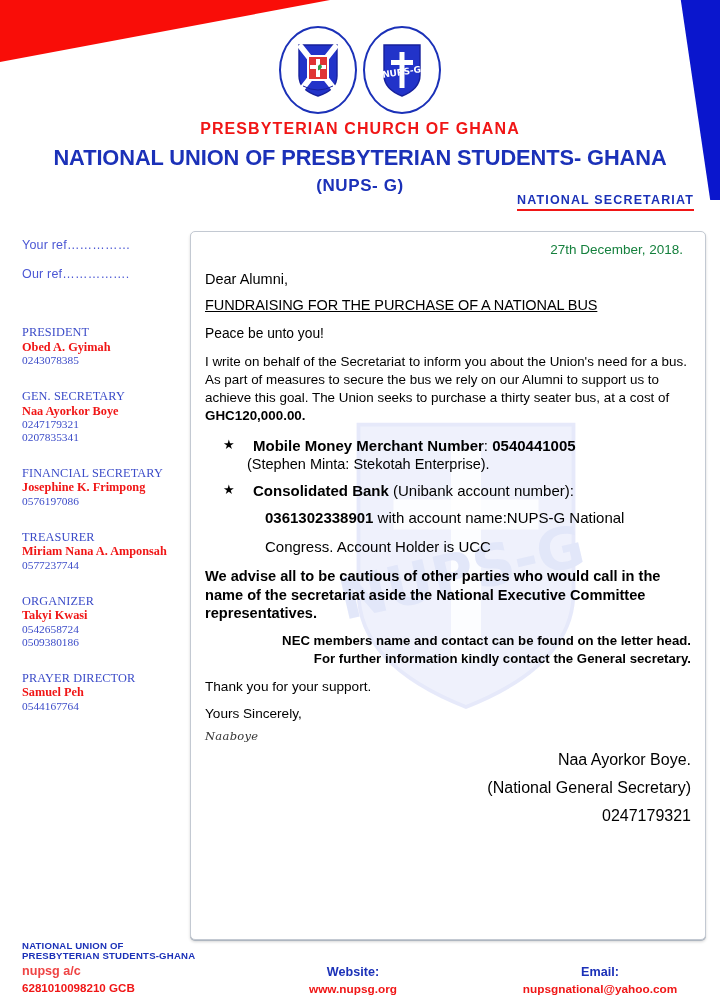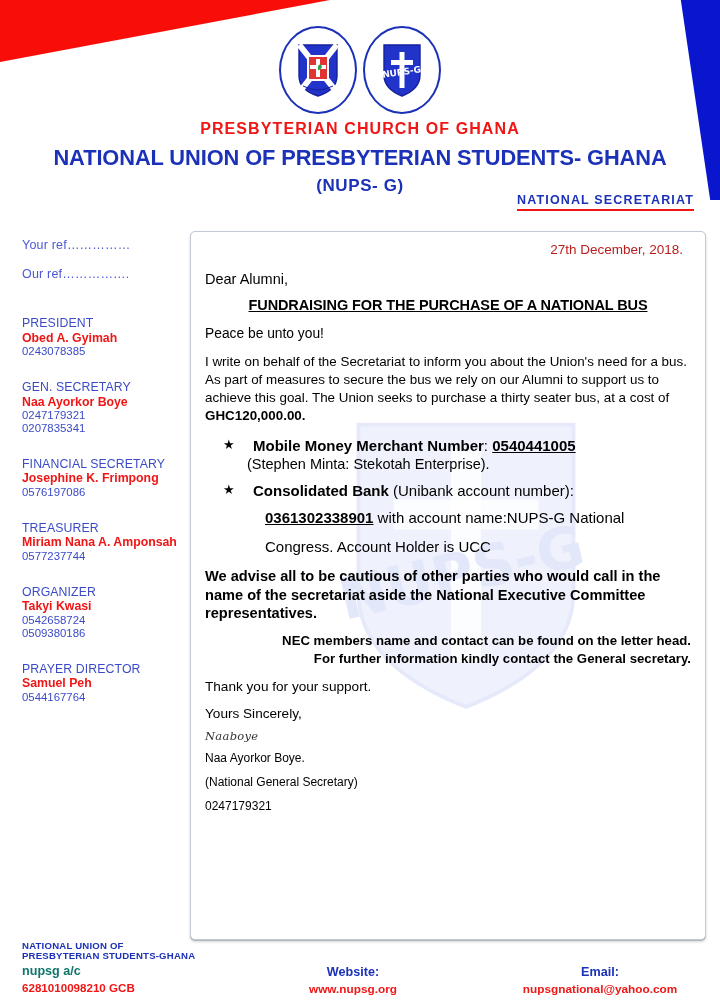--- a/index.html
+++ b/index.html
@@ -103,21 +103,21 @@
     left: 22px; top: 238px;
     width: 165px;
     z-index: 3;
   }
   .refline {
     color: #4b57d4;
     font-size: 12.5px;
     margin-bottom: 15px;
     letter-spacing: .2px;
   }
-  .officers { margin-top: 35px; }
+  .officers { margin-top: 44px; font-family: Liberation Serif, serif; }
   .officer { margin-bottom: 22px; }
   .officer-role {
     color: #3b4bc8;
     font-size: 12.3px;
     letter-spacing: .1px;
     line-height: 1.18;
   }
   .officer-name {
     color: #f01616;
     font-size: 12.3px;
@@ -155,43 +155,41 @@
     left: 150px; top: 185px;
     width: 250px; height: 300px;
     z-index: 0;
     opacity: .55;
     pointer-events: none;
   }
 
   .date {
     text-align: right;
     font-size: 13.5px;
-    color: #b91c1c;
+    color: #15803d;
     padding-right: 8px;
     margin-bottom: 14px;
   }
   .salutation { font-size: 14.5px; margin: 0 0 10px 0; }
   .subject {
-    text-align: center;
     font-size: 14.5px;
-    font-weight: bold;
+    font-weight: normal;
     text-decoration: underline;
     margin: 0 0 12px 0;
     letter-spacing: -.1px;
   }
   .para {
     font-size: 13.4px;
     line-height: 1.34;
     margin: 0 0 10px 0;
     color: #000;
   }
   .para-lead { font-size: 13.8px; }
   .bold { font-weight: bold; }
   .ul-dash {
-    text-decoration: underline;
     text-decoration-style: solid;
   }
   .bullets { margin: 12px 0 8px 0; }
   .bullet-row {
     display: flex;
     font-size: 15px;
     margin-bottom: 2px;
   }
   .star {
     width: 48px;
@@ -234,21 +232,21 @@
   .thanks { font-size: 13.6px; margin: 6px 0 12px 0; }
   .yours  { font-size: 13.6px; margin: 0 0 8px 0; }
   .sig {
     font-family: "DejaVu Serif", serif;
     font-style: italic;
     font-size: 11.5px;
     color: #333;
     margin: 0 0 8px 0;
     letter-spacing: .3px;
   }
-  .signoff { font-size: 12px; margin: 0 0 10px 0; }
+  .signoff { font-size: 16px; margin: 0 0 10px 0; text-align: right; }
 
   
   .footer {
     position: absolute;
     left: 0; right: 0; bottom: 4px;
     height: 66px;
     z-index: 3;
     margin-top: 28px;
   }
   .f-left {
@@ -256,21 +254,21 @@
     left: 22px; top: 4px;
     line-height: 1.08;
   }
   .f-org {
     color: #1b31b8;
     font-size: 9.6px;
     font-weight: bold;
     letter-spacing: .2px;
   }
   .f-acclabel {
-    color: #0f766e;
+    color: #ef4444;
     font-size: 12.6px;
     font-weight: bold;
     margin-top: 3px;
   }
   .f-accnum {
     color: #f01616;
     font-size: 11.6px;
     font-weight: bold;
     margin-top: 4px;
   }

